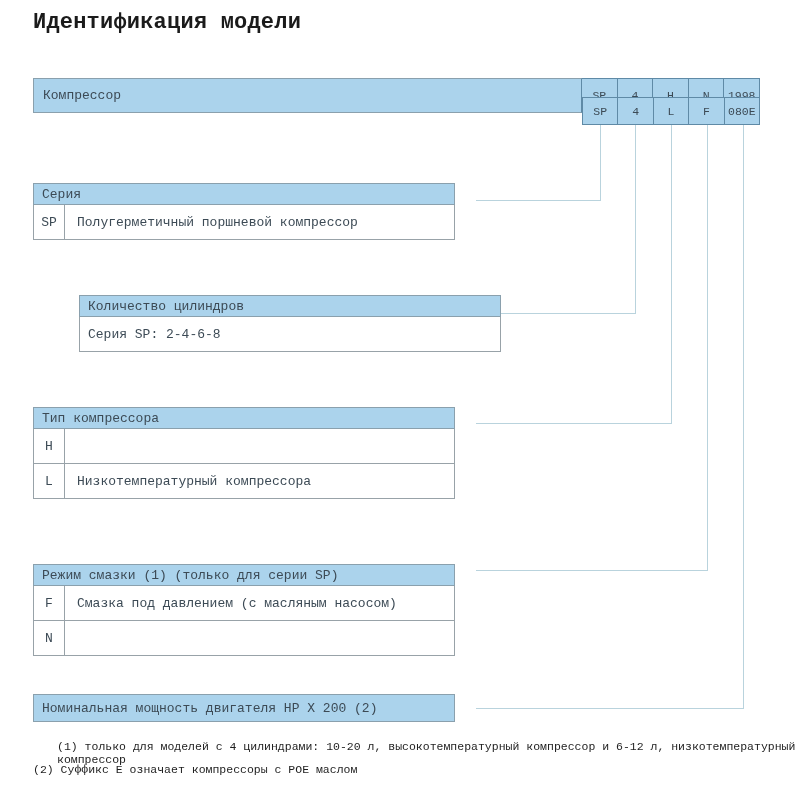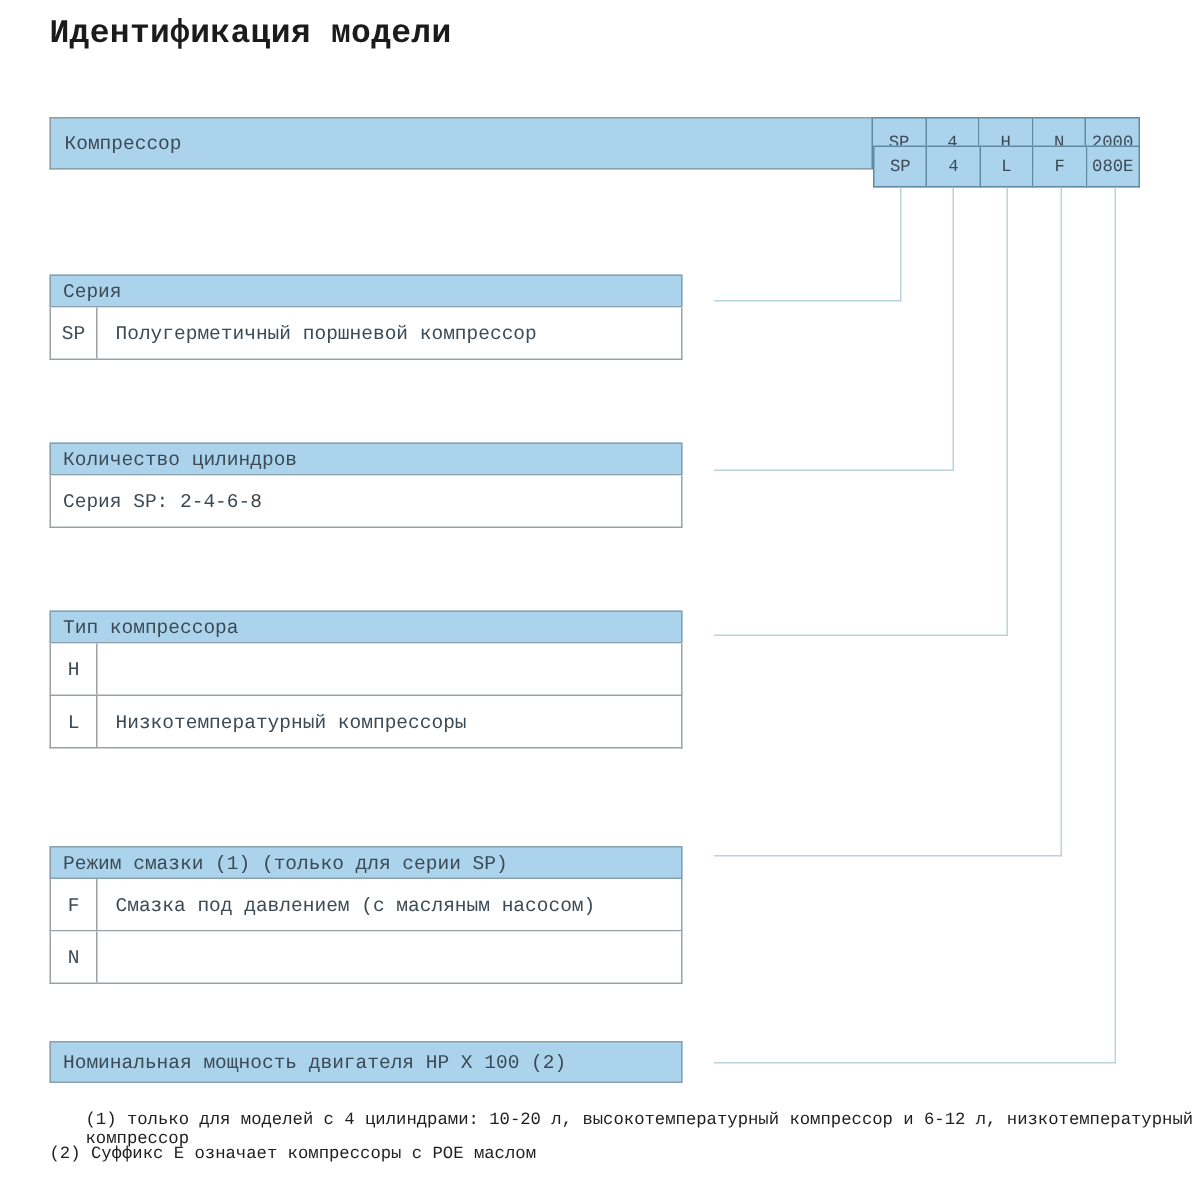--- a/index.html
+++ b/index.html
@@ -52,21 +52,21 @@
   <div class="title">Идентификация модели</div>
 
   <div class="top-row">
     <div class="label-bar">
       <span>Компрессор</span>
     </div>
     <div class="code-cell">SP</div>
     <div class="code-cell">4</div>
     <div class="code-cell">H</div>
     <div class="code-cell">N</div>
-    <div class="code-cell">2000</div>
+    <div class="code-cell">1998</div>
   </div>
 
   <div class="example-row">
     <div class="code-cell">SP</div>
     <div class="code-cell">4</div>
     <div class="code-cell">L</div>
     <div class="code-cell">F</div>
     <div class="code-cell">080E</div>
   </div>
 
@@ -86,47 +86,47 @@
   <div class="hline" style="left:476px;top:708px;width:268px;"></div>
 
   <div class="section" style="top:183px;">
     <div class="sec-header">Серия</div>
     <div class="sec-row">
       <div class="code">SP</div>
       <div class="desc">Полугерметичный поршневой компрессор</div>
     </div>
   </div>
 
-  <div class="section" style="top:295px;">
+  <div class="section" style="top:295px;margin-left:46px;">
     <div class="sec-header">Количество цилиндров</div>
     <div class="sec-row">
       <div class="desc full">Серия SP: 2-4-6-8</div>
     </div>
   </div>
 
   <div class="section" style="top:407px;">
     <div class="sec-header">Тип компрессора</div>
     <div class="sec-row">
       <div class="code">H</div>
     </div>
     <div class="sec-row">
       <div class="code">L</div>
-      <div class="desc">Низкотемпературный компрессоры</div>
+      <div class="desc">Низкотемпературный компрессора</div>
     </div>
   </div>
 
   <div class="section" style="top:552px;margin-top:12px;">
     <div class="sec-header">Режим смазки (1) (только для серии SP)</div>
     <div class="sec-row">
       <div class="code">F</div>
       <div class="desc">Смазка под давлением (с масляным насосом)</div>
     </div>
     <div class="sec-row">
       <div class="code">N</div>
     </div>
   </div>
 
-  <div class="power-bar">Номинальная мощность двигателя HP X 100 (2)</div>
+  <div class="power-bar">Номинальная мощность двигателя HP X 200 (2)</div>
 
   <div class="footnote f1">(1) только для моделей с 4 цилиндрами: 10-20 л, высокотемпературный компрессор и 6-12 л, низкотемпературный компрессор</div>
   <div class="footnote f2">(2) Суффикс Е означает компрессоры с POE маслом</div>
 
 </div>
 
 </body></html>

